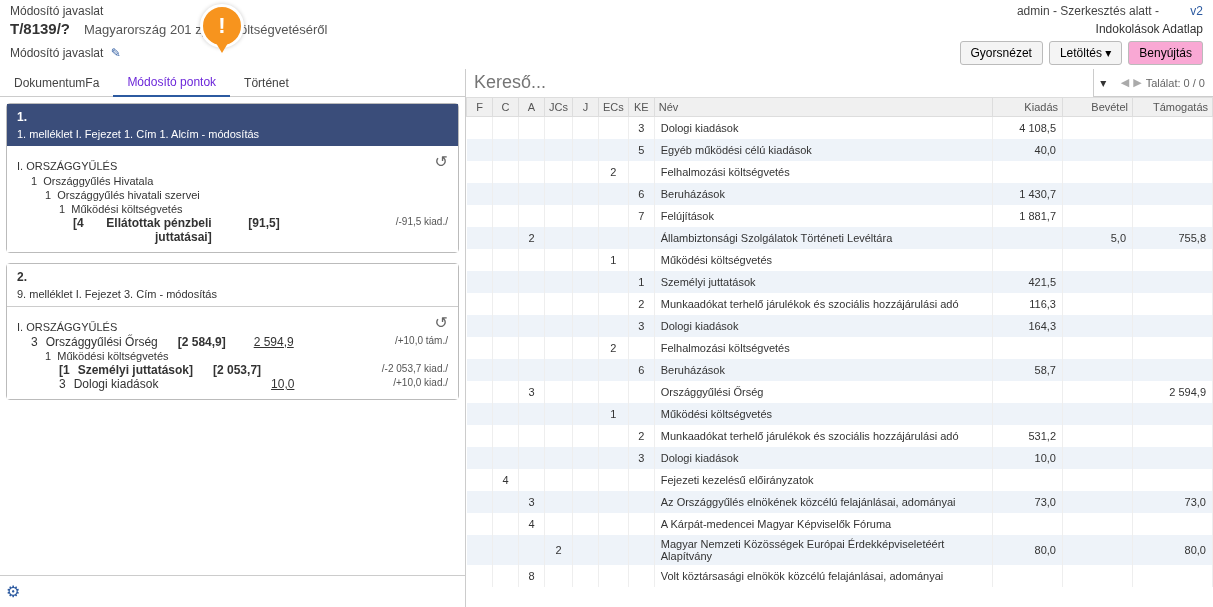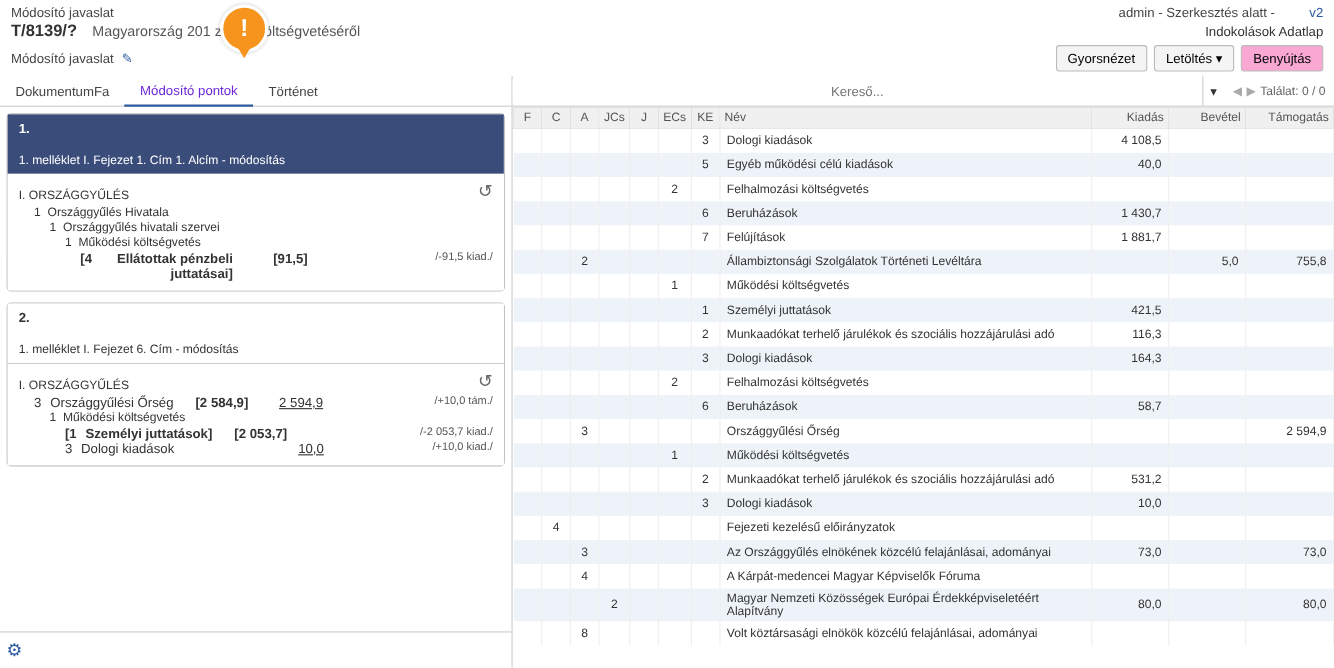--- a/index.html
+++ b/index.html
@@ -23,40 +23,40 @@
 .main { display: flex; height: 538px; }
 .left-panel { width: 466px; border-right: 1px solid #ccc; display: flex; flex-direction: column; }
 .tabs { display: flex; border-bottom: 1px solid #ccc; height: 28px; align-items: center; }
 .tab { padding: 6px 14px; font-size: 12px; color: #444; cursor: pointer; }
 .tab.active { color: #6d28d9; border-bottom: 2px solid #2c5aa0; }
 .left-content { flex: 1; overflow-y: auto; padding: 6px; }
 .mod-card { border: 1px solid #bbb; border-radius: 4px; margin-bottom: 10px; }
 .mod-header { background: #3a4d7a; color: #fff; padding: 6px 10px; font-size: 12px; }
 .mod-header.alt { background: #fff; color: #333; border-bottom: 1px solid #ccc; }
 .mod-num { font-weight: bold; font-size: 12px; }
-.mod-title { font-size: 11px; margin-top: 16px; }
+.mod-title { font-size: 11px; margin-top: 4px; }
 .mod-body { padding: 8px 10px; background: #fff; position: relative; }
 .undo-btn { position: absolute; top: 6px; right: 10px; color: #666; cursor: pointer; font-size: 16px; }
 .tree-line { font-size: 11px; color: #333; padding: 1px 0; display: flex; }
 .tree-indent-1 { padding-left: 14px; }
 .tree-indent-2 { padding-left: 28px; }
 .tree-indent-3 { padding-left: 42px; }
 .tree-indent-4 { padding-left: 56px; }
 .tree-row { display: flex; justify-content: space-between; align-items: flex-start; }
 .tree-left { display: flex; gap: 8px; flex: 1; }
 .tree-label { flex: 0 0 auto; max-width: 120px; text-align: right; }
 .tree-val1 { font-weight: bold; width: 60px; text-align: right; }
 .tree-val2 { width: 60px; text-align: right; text-decoration: underline; }
 .tree-delta { width: 100px; text-align: right; color: #555; font-size: 10px; }
 .tree-heading { font-size: 11px; color: #333; margin-top: 6px; margin-bottom: 2px; }
 .left-footer { padding: 6px; border-top: 1px solid #ccc; }
 .gear { color: #2c5aa0; cursor: pointer; font-size: 16px; }
 .right-panel { flex: 1; display: flex; flex-direction: column; }
 .search-row { display: flex; align-items: center; border-bottom: 1px solid #ccc; height: 28px; }
-.search-input { flex: 1; border: none; padding: 4px 8px; font-size: 12px; outline: none; text-align: center; }
+.search-input { flex: 1; border: none; padding: 4px 8px; font-size: 18px; outline: none; }
 .search-dd { width: 20px; border-left: 1px solid #ccc; height: 100%; display: flex; align-items: center; justify-content: center; cursor: pointer; }
 .pager { display: flex; align-items: center; gap: 4px; padding: 0 8px; color: #666; font-size: 11px; }
 .pager-btn { color: #aaa; cursor: pointer; }
 .table-wrap { flex: 1; overflow: auto; }
 table.grid { border-collapse: collapse; width: 100%; font-size: 11px; }
 table.grid th { background: #f0f0f0; border: 1px solid #ddd; padding: 3px 4px; font-weight: normal; color: #555; text-align: center; position: sticky; top: 0; }
 table.grid th.name { text-align: left; }
 table.grid th.num { text-align: right; }
 table.grid td { border-right: 1px solid #eee; padding: 3px 6px; height: 22px; }
 table.grid tr:nth-child(even) td { background: #eef3f9; }
@@ -127,21 +127,21 @@
               <span class="tree-val1">[91,5]</span>
             </div>
             <span class="tree-delta">/-91,5 kiad./</span>
           </div>
         </div>
       </div>
 
       <div class="mod-card">
         <div class="mod-header alt">
           <div class="mod-num">2.</div>
-          <div class="mod-title">1. melléklet I. Fejezet 6. Cím - módosítás</div>
+          <div class="mod-title">9. melléklet I. Fejezet 3. Cím - módosítás</div>
         </div>
         <div class="mod-body">
           <span class="undo-btn">↺</span>
           <div class="tree-heading">I. ORSZÁGGYŰLÉS</div>
           <div class="tree-row tree-indent-1">
             <div class="tree-left">
               <span>3</span>
               <span class="tree-label">Országgyűlési Őrség</span>
               <span class="tree-val1">[2 584,9]</span>
               <span class="tree-val2">2 594,9</span>

